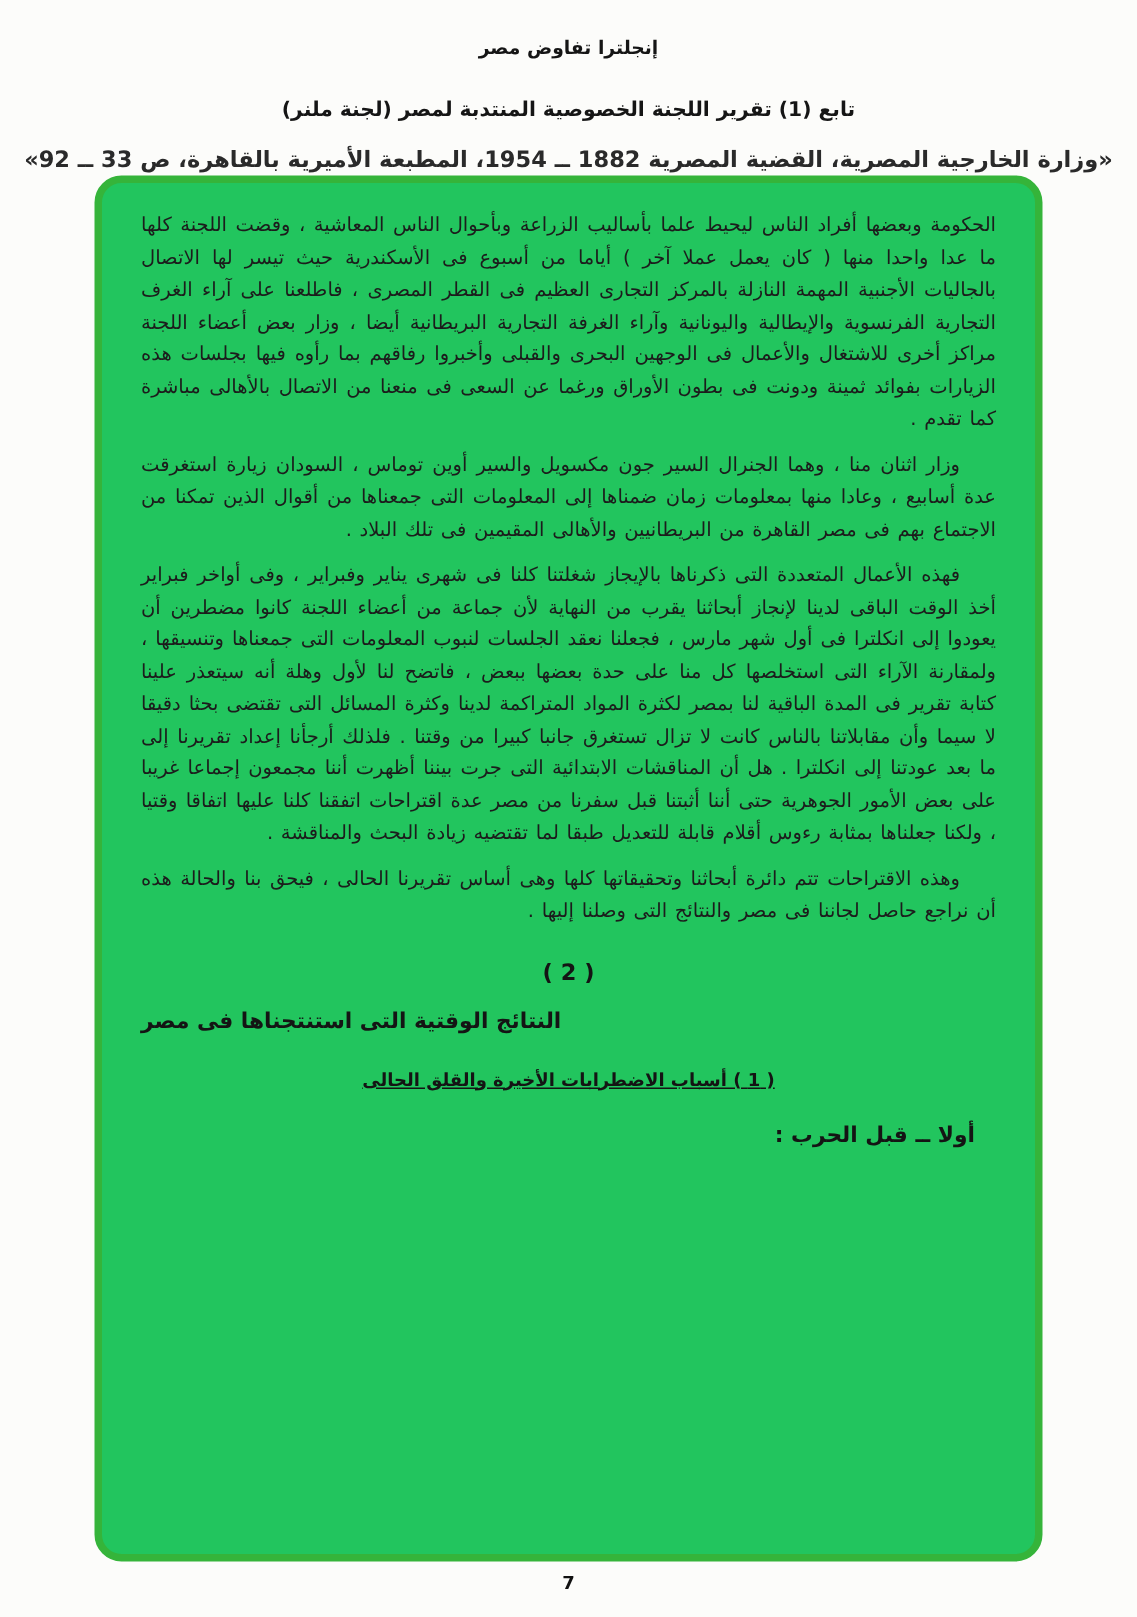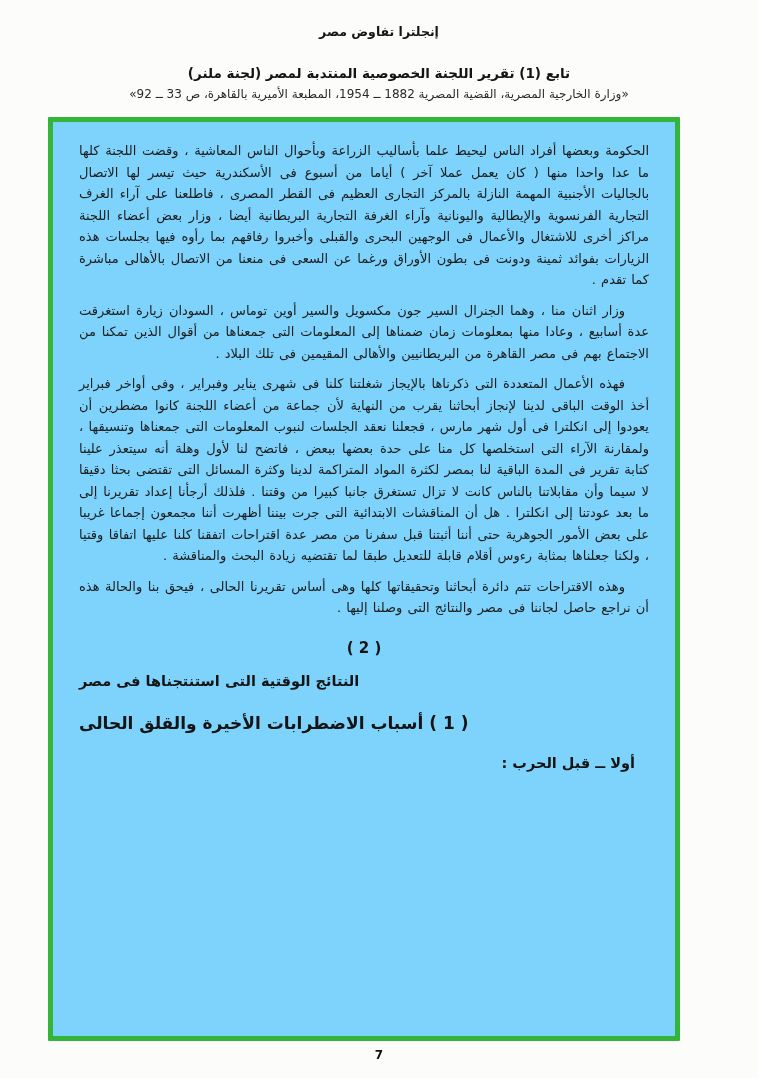--- a/index.html
+++ b/index.html
@@ -30,37 +30,37 @@
   .header-line1 {
     font-size: 12.5px;
     font-weight: 700;
   }
   .header-line2 {
     font-size: 13.5px;
     font-weight: 700;
     margin-top: 26px;
   }
   .header-line3 {
-    font-size: 12px;
-    font-weight: 400;
-    margin-top: 6px;
+    font-size: 15px;
+    font-weight: 700;
+    margin-top: 16px;
     color: #2a2a2a;
   }
   .text-frame {
     position: absolute;
     top: 117px;
-    right: 78px;
+    right: 63px;
     width: 632px;
     height: 924px;
     border: 5px solid #35b43a;
-    border-radius: 1px;
+    border-radius: 18px;
     padding: 18px 26px 0 26px;
     box-sizing: border-box;
     overflow: hidden;
-    background: #7dd3fc;
+    background: #22c55e;
   }
   .para {
     font-size: 13px;
     line-height: 21.5px;
     color: #1c1c1c;
     text-align: justify;
     text-indent: 24px;
     margin: 0 0 9px 0;
     word-spacing: 1px;
   }
@@ -75,25 +75,26 @@
     margin: 20px 0 16px 0;
   }
   .section-title {
     text-align: left;
     font-weight: 700;
     font-size: 14.5px;
     color: #141414;
     margin: 0 0 24px 0;
   }
   .subsection-title {
-    text-align: left;
+    text-align: center;
     font-weight: 700;
-    font-size: 17px;
+    font-size: 12px;
     color: #141414;
     margin: 0 0 22px 0;
+    text-decoration: underline;
   }
   .pre-war-heading {
     font-weight: 700;
     font-size: 14.5px;
     color: #141414;
     margin: 0 14px 14px 0;
   }
   .page-number {
     position: absolute;
     bottom: 16px;

